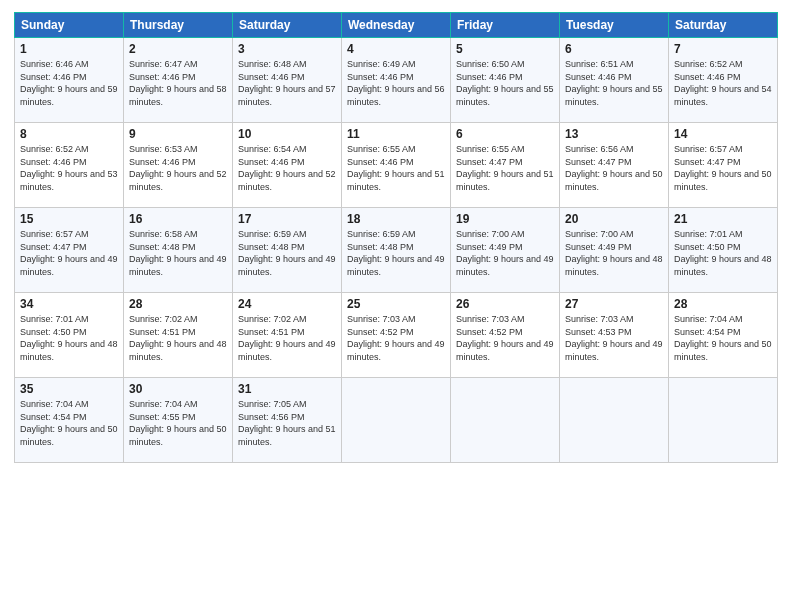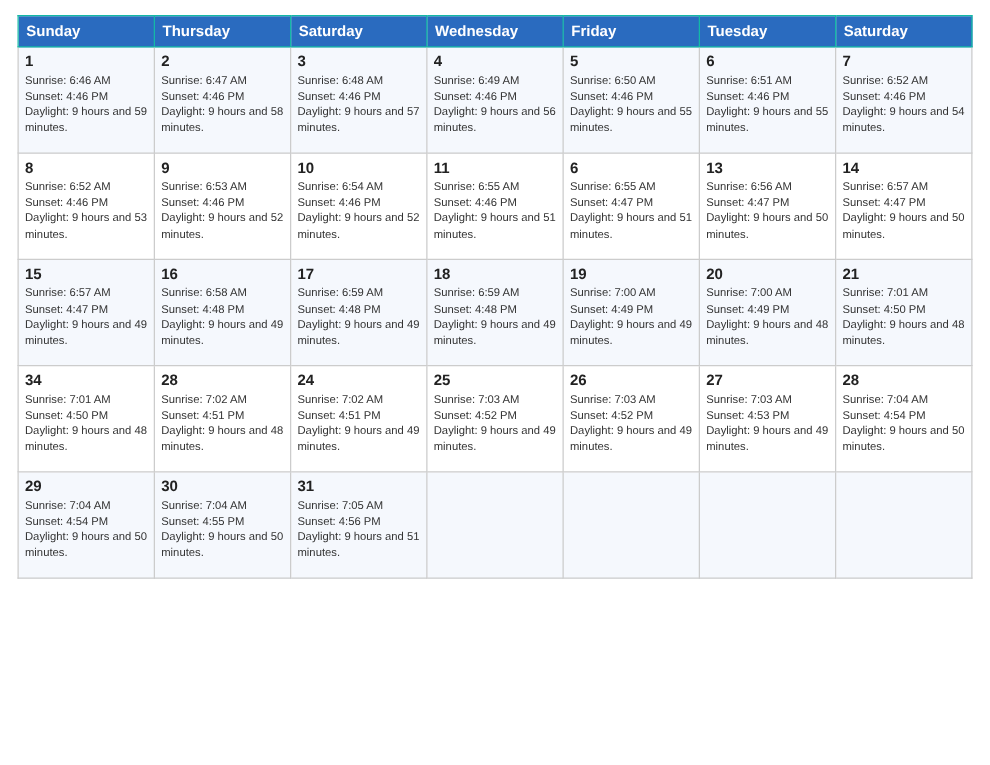--- a/index.html
+++ b/index.html
@@ -135,21 +135,21 @@
         <tr>
           <td><span class="day-num">34</span><span class="day-info">Sunrise: 7:01 AM<br>Sunset: 4:50 PM<br>Daylight: 9 hours and 48 minutes.</span></td>
           <td><span class="day-num">28</span><span class="day-info">Sunrise: 7:02 AM<br>Sunset: 4:51 PM<br>Daylight: 9 hours and 48 minutes.</span></td>
           <td><span class="day-num">24</span><span class="day-info">Sunrise: 7:02 AM<br>Sunset: 4:51 PM<br>Daylight: 9 hours and 49 minutes.</span></td>
           <td><span class="day-num">25</span><span class="day-info">Sunrise: 7:03 AM<br>Sunset: 4:52 PM<br>Daylight: 9 hours and 49 minutes.</span></td>
           <td><span class="day-num">26</span><span class="day-info">Sunrise: 7:03 AM<br>Sunset: 4:52 PM<br>Daylight: 9 hours and 49 minutes.</span></td>
           <td><span class="day-num">27</span><span class="day-info">Sunrise: 7:03 AM<br>Sunset: 4:53 PM<br>Daylight: 9 hours and 49 minutes.</span></td>
           <td><span class="day-num">28</span><span class="day-info">Sunrise: 7:04 AM<br>Sunset: 4:54 PM<br>Daylight: 9 hours and 50 minutes.</span></td>
         </tr>
         <tr>
-          <td><span class="day-num">29</span><span class="day-info">Sunrise: 7:04 AM<br>Sunset: 4:54 PM<br>Daylight: 9 hours and 50 minutes.</span></td>
+          <td><span class="day-num">35</span><span class="day-info">Sunrise: 7:04 AM<br>Sunset: 4:54 PM<br>Daylight: 9 hours and 50 minutes.</span></td>
           <td><span class="day-num">30</span><span class="day-info">Sunrise: 7:04 AM<br>Sunset: 4:55 PM<br>Daylight: 9 hours and 50 minutes.</span></td>
           <td><span class="day-num">31</span><span class="day-info">Sunrise: 7:05 AM<br>Sunset: 4:56 PM<br>Daylight: 9 hours and 51 minutes.</span></td>
           <td class="empty-cell"></td>
           <td class="empty-cell"></td>
           <td class="empty-cell"></td>
           <td class="empty-cell"></td>
         </tr>
       </tbody>
   </table>
 </div>

